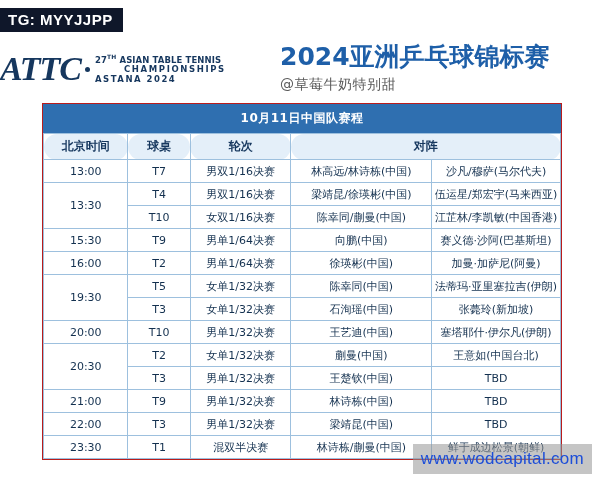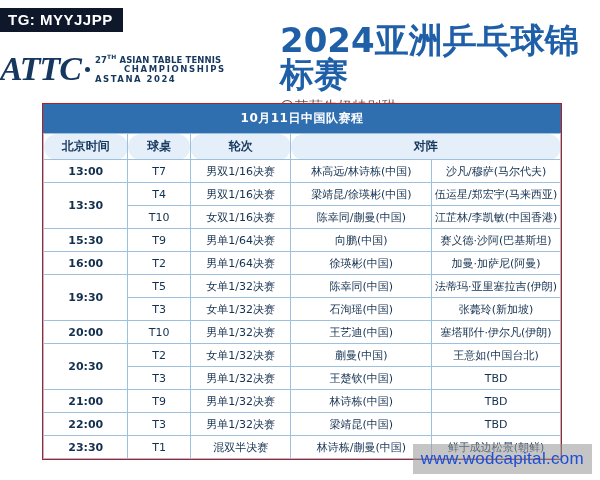--- a/index.html
+++ b/index.html
@@ -87,21 +87,21 @@
     font-size: 8.5px;
     font-weight: bold;
     letter-spacing: 1.5px;
     white-space: nowrap;
   }
   .title-block {
     flex: 1;
     position: relative;
   }
   .cn-title {
-    font-size: 34px;
+    font-size: 25px;
     font-weight: bold;
     color: #1e5fa8;
     letter-spacing: 0px;
     line-height: 1;
     font-family: "DejaVu Sans", sans-serif;
   }
   .handle {
     font-size: 14px;
     color: #5a5a5a;
     margin-top: 7px;
@@ -144,21 +144,21 @@
     font-weight: bold;
     font-size: 12px;
     height: 25px;
     color: #16375e;
     border-radius: 13px;
   }
   tbody td {
     background: #ffffff;
   }
   td.time {
-    font-weight: bold;
+    font-weight: normal;
   }
   col.c-time { width: 84px; }
   col.c-table { width: 62px; }
   col.c-round { width: 100px; }
   col.c-p1 { width: 140px; }
   col.c-p2 { width: 128px; }
   
   .watermark {
     position: absolute;
     right: 8px;

